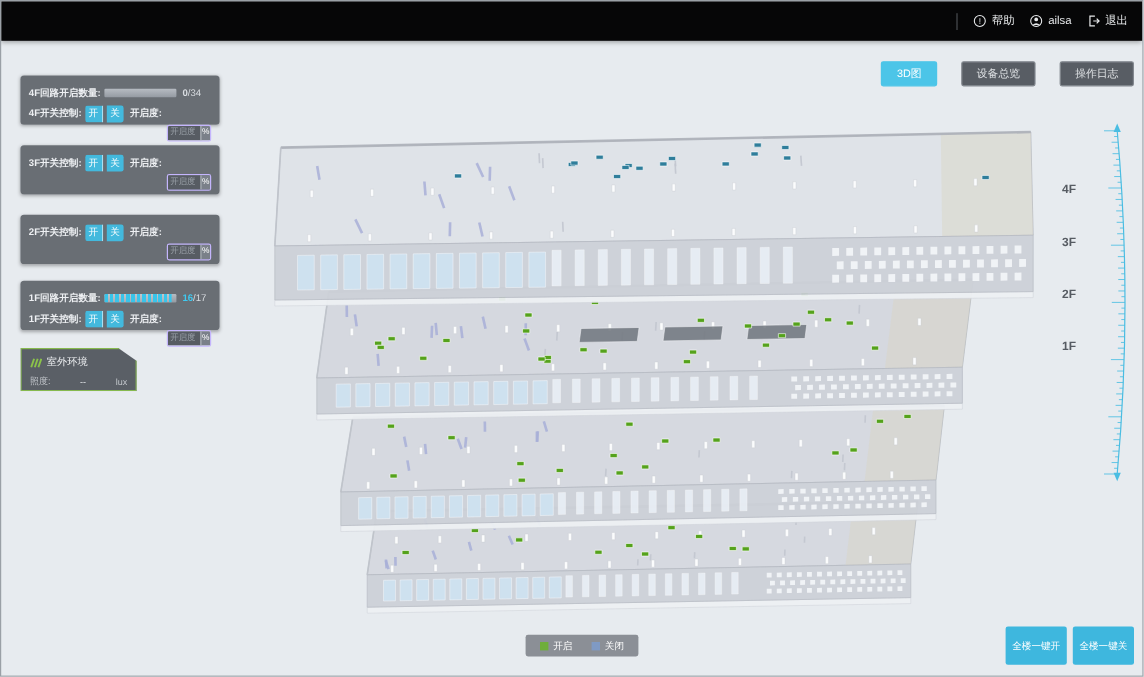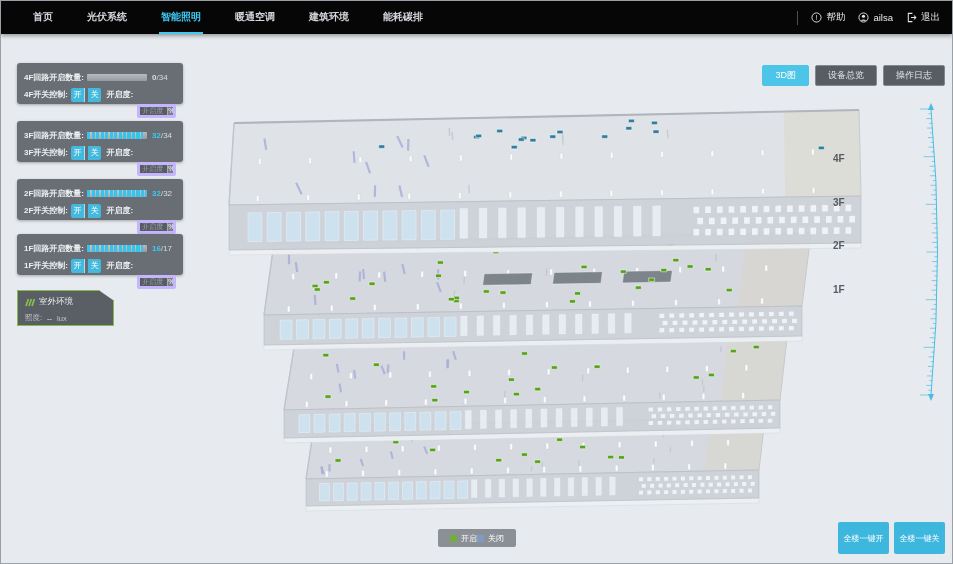--- a/index.html
+++ b/index.html
@@ -32,74 +32,66 @@
   .track { width:60px; height:7px; background:linear-gradient(#b6bbc2,#959ba3);
            border-radius:1px; overflow:hidden; flex:none; }
   .fill { height:100%; width:0;
           background:repeating-linear-gradient(90deg,#38c4ea 0,#38c4ea 3px,rgba(255,255,255,.18) 3px,rgba(255,255,255,.18) 4.5px); }
   .num { font-size:8px; margin-left:2px; color:#d9dde1; white-space:nowrap; }
   .num .val { font-weight:bold; }
   .sw-btn { width:17px; height:14px; background:#43b9dd; color:#fff; border:none;
             font-size:8px; line-height:14px; padding:0; cursor:pointer; font-family:inherit; }
   .sw-on  { border-radius:2px 0 0 2px; border-right:1px solid rgba(255,255,255,.55); }
   .sw-off { border-radius:0 2px 2px 0; }
-  .dim { display:flex; border:3px solid #c4b5fd; border-radius:2px; overflow:hidden; height:14px; margin-left:1px;margin-top:32px; }
+  .dim { display:flex; border:1px solid #c4b5fd; border-radius:2px; overflow:hidden; height:14px; margin-left:1px;margin-top:32px; }
   .dim input { width:27px; background:#575c63; border:none; color:#eef0f3; font-size:7px;
                padding:0 2px; font-family:inherit; }
   .dim input::placeholder { color:#9ba1a9; }
   .dim .pct { width:14px; background:#7a8089; color:#fff; font-size:7px; border:none;
               border-left:1px solid #a6abb2; padding:0; cursor:pointer; font-family:inherit; }
 
   
   .outdoor { position:absolute; left:16px; top:289px; width:97px; height:36px;
              background:rgba(78,83,90,.92); border:1px solid #86b94e;
              clip-path:polygon(0 0,84% 0,100% 30%,100% 100%,0 100%);
              padding:5px 7px; color:#f0f2f4; z-index:20; }
   .out-title { display:flex; align-items:center; gap:4px; font-size:8.5px; font-weight:normal; }
-  .out-row { display:flex; align-items:center; gap:5px; margin-top:5px; font-size:7.5px; color:#c4c8cd; }
+  .out-row { display:flex; align-items:center; gap:5px; margin-top:5px; font-size:7.5px; color:#c4c8cd;justify-content:space-between; }
   .out-val { color:#e9ecef; }
 
   
-  .view-btns { position:absolute; top:64px; right:7px; display:flex; gap:6px; z-index:25; }
+  .view-btns { position:absolute; top:50px; right:7px; display:flex; gap:20px; z-index:25; }
   .vbtn { height:21px; padding:0 12px; font-size:9px; border-radius:2px; cursor:pointer;
           font-family:inherit; border:1px solid #83888f; background:#585d64; color:#dfe2e5; }
   .vbtn.active { background:#4cc5e8; border-color:#4cc5e8; color:#fff; }
 
   
-  .flabel { position:absolute; left:832px; font-size:10px; font-weight:bold; color:#565b62;
+  .flabel { position:absolute; left:884px; font-size:10px; font-weight:bold; color:#565b62;
             z-index:25; cursor:pointer; }
   .ruler { position:absolute; left:906px; top:100px; width:44px; height:302px; z-index:24; }
 
   
   .bwrap { position:absolute; left:203px; top:92px; width:684px; height:450px; z-index:10; cursor:grab; }
 
   
   .legend { position:absolute; left:437px; top:528px; height:18px;
             background:rgba(122,127,134,.85); border-radius:2px; display:flex; align-items:center;
-            padding:0 12px; font-size:8px; color:#fff; z-index:25; }
+            gap:16px; padding:0 12px; font-size:8px; color:#fff; z-index:25; }
   .leg-item { display:flex; align-items:center; gap:4px; }
   .sw { width:7px; height:7px; display:inline-block; }
   .floor-actions { position:absolute; right:7px; bottom:9px; display:flex; gap:5px; z-index:25; }
   .abtn { width:51px; height:32px; background:#3eb7de; color:#fff; font-size:8px; border:none;
           border-radius:2px; cursor:pointer; font-family:inherit; }
 </style>
 </head>
 <body>
 
 <div class="app">
 
   <div class="hdr">
-    <div class="nav">
-      <div class="nav-item">首页</div>
-      <div class="nav-item">光伏系统</div>
-      <div class="nav-item active">智能照明</div>
-      <div class="nav-item">暖通空调</div>
-      <div class="nav-item">建筑环境</div>
-      <div class="nav-item">能耗碳排</div>
-    </div>
     <div class="hdr-right">
       <div class="hdr-divider"></div>
       <div class="hdr-link">
         <svg class="hicon" viewBox="0 0 12 12">
           <circle cx="6" cy="6" r="5" fill="none" stroke="#e8eaec" stroke-width="1"></circle>
           <text x="6" y="8.6" font-size="7.5" fill="#e8eaec" text-anchor="middle">!</text>
         </svg>
         <span>帮助</span>
       </div>
       <div class="hdr-link">
@@ -134,45 +126,31 @@
       <button class="sw-btn sw-off">关</button>
       <span class="plbl" style="margin-left:2px">开启度:</span>
       <span class="dim">
         <input placeholder="开启度" style="">
         <button class="pct">%</button>
       </span>
     </div>
     </div>
   <div class="panel" style="top:120px">
     <div class="prow">
-      <span class="plbl">3F回路开启数量:</span>
-      <div class="track">
-          <div class="fill" style="width: 94.1176%;"></div>
-        </div>
-      <span class="num"><span class="val" style="color: rgb(63, 201, 240);">32</span><span>/34</span></span>
-    </div>
-    <div class="prow">
       <span class="plbl">3F开关控制:</span>
       <button class="sw-btn sw-on">开</button>
       <button class="sw-btn sw-off">关</button>
       <span class="plbl" style="margin-left:2px">开启度:</span>
       <span class="dim">
         <input placeholder="开启度" style="">
         <button class="pct">%</button>
       </span>
     </div>
     </div>
   <div class="panel" style="top:178px">
-    <div class="prow">
-      <span class="plbl">2F回路开启数量:</span>
-      <div class="track">
-          <div class="fill" style="width: 100%;"></div>
-        </div>
-      <span class="num"><span class="val" style="color: rgb(63, 201, 240);">32</span><span>/32</span></span>
-    </div>
     <div class="prow">
       <span class="plbl">2F开关控制:</span>
       <button class="sw-btn sw-on">开</button>
       <button class="sw-btn sw-off">关</button>
       <span class="plbl" style="margin-left:2px">开启度:</span>
       <span class="dim">
         <input placeholder="开启度" style="">
         <button class="pct">%</button>
       </span>
     </div>

